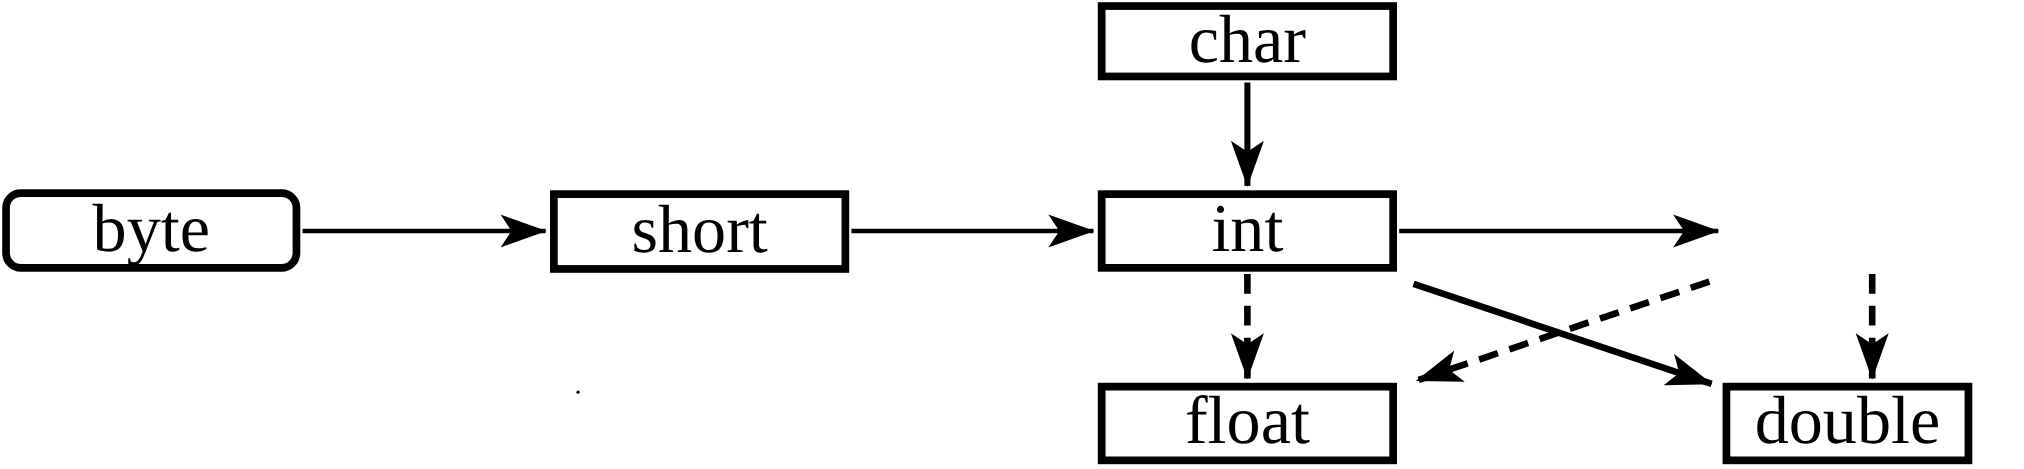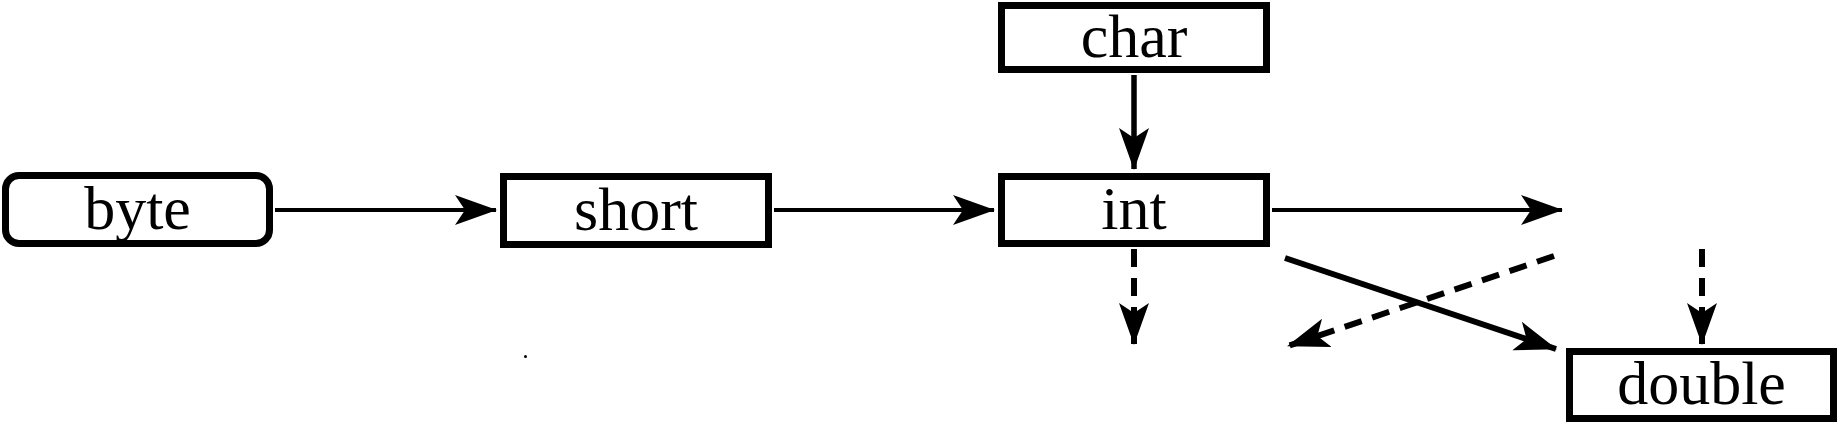--- a/index.html
+++ b/index.html
@@ -74,19 +74,22 @@
   </div>
   <div class="node" style="left: 2px; top: 172px; width: 271px; height: 75px; border-radius: 17px;">
     <span class="node-label">byte</span>
   </div>
   <div class="node" style="left: 500px; top: 173px; width: 272px; height: 75px;">
     <span class="node-label">short</span>
   </div>
   <div class="node" style="left: 998px; top: 173px; width: 272px; height: 74px;">
     <span class="node-label">int</span>
   </div>
-  <div class="node" style="left: 1566px; top: 348px; width: 271px; height: 74px; align-items: center;">
+  <div class="node" style="left: 998px; top: 348px; width: 272px; height: 74px;">
+    <span class="node-label">float</span>
+  </div>
+  <div class="node" style="left: 1566px; top: 348px; width: 227px; height: 74px; align-items: center;">
     <span class="node-label">double</span>
   </div>
 
   <div id="stray-dot" style="left: 524px; top: 355px;"></div>
 
 </div>
 
 </body></html>

